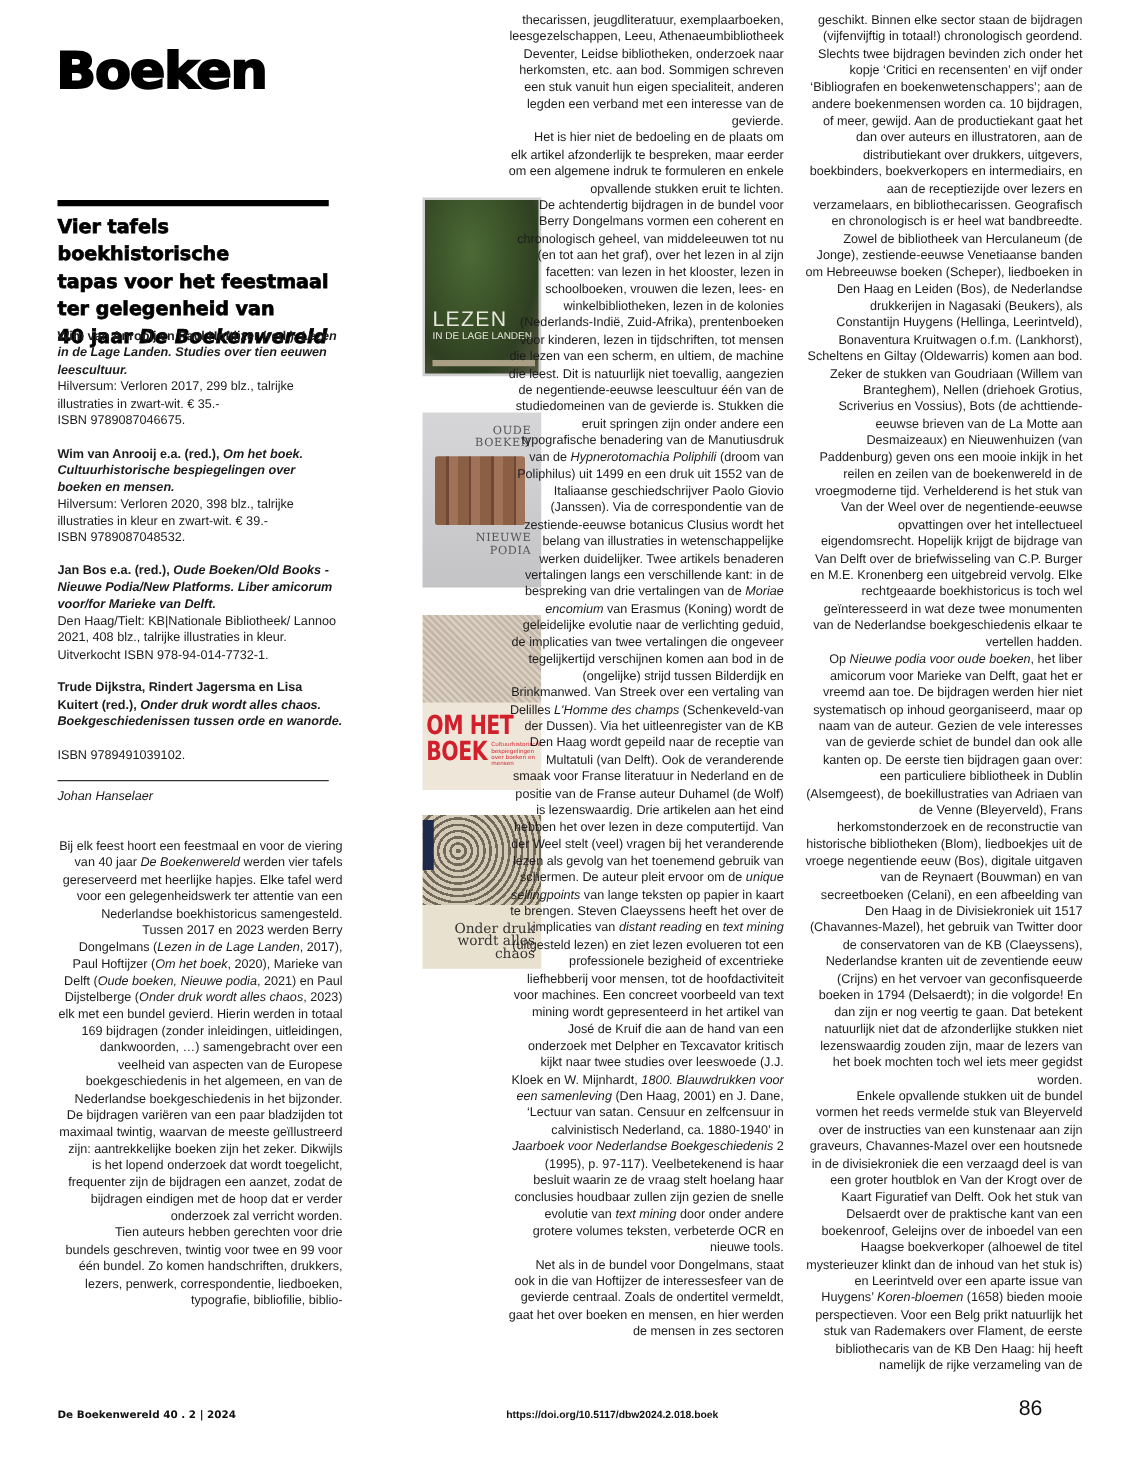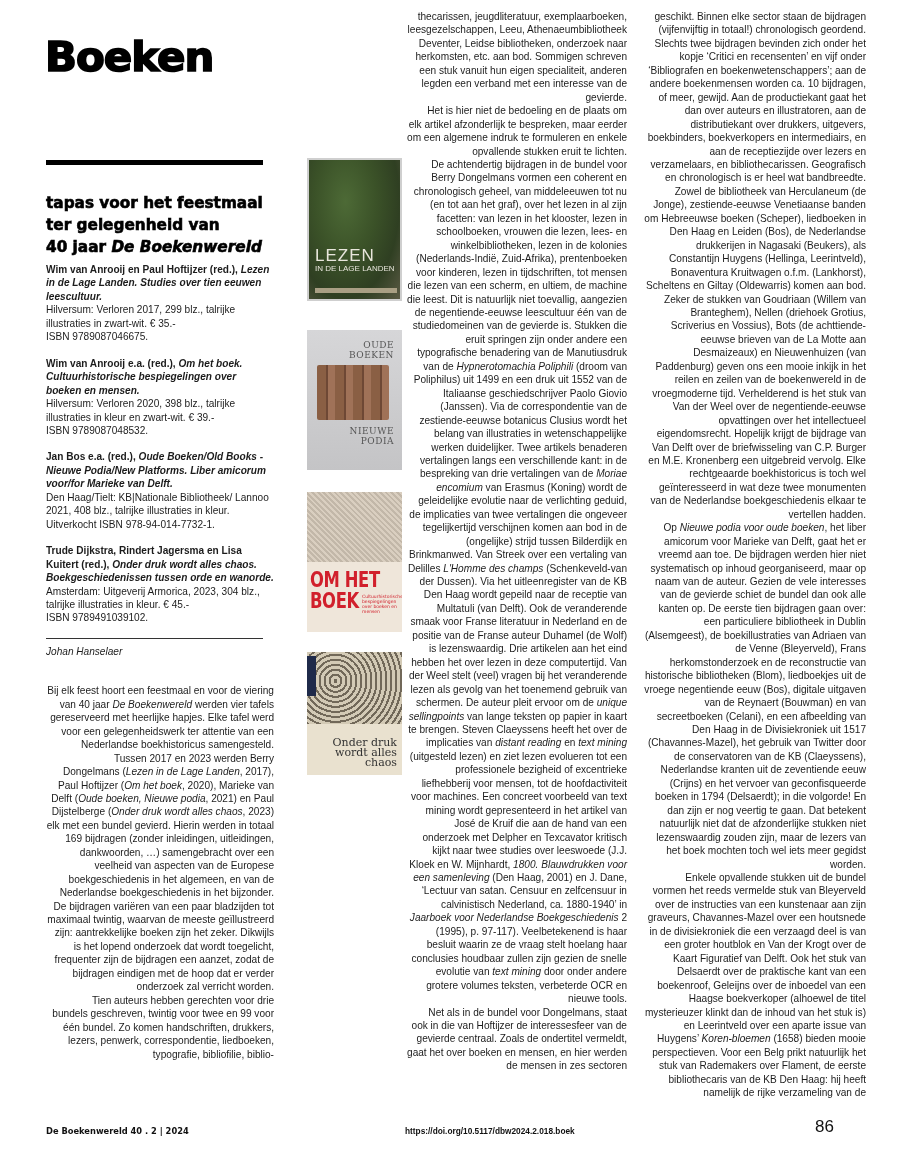--- a/index.html
+++ b/index.html
@@ -34,21 +34,21 @@
   .book .title { font-weight: bold; font-style: italic; }
   .book .pub { font-weight: normal; }
 
   .rule-thin { width: 217px; height: 1px; background: #333; margin: 2px 0 6px 0; }
   .reviewer { font-style: italic; margin-bottom: 26px; }
 
   p.body { text-align: right; }
   p.indent { text-indent: 16px; }
   p em, span em { font-style: italic; }
 
-  .covers { position: absolute; left: 268px; top: 158px; width: 114px; padding-left: 39px; }
+  .covers { position: absolute; left: 299px; top: 158px; width: 114px; padding-left: 39px; }
   .cover { position: relative; width: 95px; overflow: hidden; }
   .cover-lezen { top: 0; height: 143px; border: 2px solid #cfcfcf;
     background: radial-gradient(ellipse at 40% 30%, #4d6a36 0%, #3b5228 40%, #2f3f22 70%, #5b5a45 100%); }
   .cover-lezen .c-title { position: absolute; left: 6px; top: 86px; color: #e8e6dc; font-family: "Liberation Sans", sans-serif; font-size: 17px; letter-spacing: 1px; font-weight: normal; }
   .cover-lezen .c-sub { position: absolute; left: 6px; top: 104px; color: #e8e6dc; font-family: "Liberation Sans", sans-serif; font-size: 8px; line-height: 9px; }
   .cover-lezen .c-bottom { position: absolute; left: 6px; bottom: 6px; width: 82px; height: 5px; background: #a99f84; }
 
   .cover-omhet { margin-top: 22px; height: 140px; background: #efe6da; }
   .cover-omhet .engraving { position: absolute; left: 0; top: 0; width: 95px; height: 70px;
     background: repeating-linear-gradient(45deg, #bdb2a3 0 2px, #d7ccbd 2px 4px); opacity: 0.9; }
@@ -72,21 +72,21 @@
   .page-number { position: absolute; left: 815px; top: 1117px; font-family: "Liberation Sans", sans-serif; font-size: 17px; color: #111; }
 </style>
 </head>
 <body>
 
 <div class="section-title">Boeken</div>
 
 <div class="rule-thick"></div>
 
 <h1 class="headline">
-  <br>
+  <span>Vier tafels boekhistorische</span><br>
   <span>tapas voor het feestmaal</span><br>
   <span>ter gelegenheid van</span><br>
   <span>40 jaar </span><em>De Boekenwereld</em>
 </h1>
 
 <div class="col col-left" style="top:263px;">
   <div class="book">
     <span class="authors">Wim van Anrooij en Paul Hoftijzer (red.),</span>
     <span class="title">Lezen in de Lage Landen. Studies over tien eeuwen leescultuur.</span><br>
     <span class="pub">Hilversum: Verloren 2017, 299 blz., talrijke illustraties in zwart-wit. € 35.-</span><br>
@@ -99,21 +99,21 @@
     <span class="pub">ISBN 9789087048532.</span>
   </div>
   <div class="book">
     <span class="authors">Jan Bos e.a. (red.),</span>
     <span class="title">Oude Boeken/Old Books - Nieuwe Podia/New Platforms. Liber amicorum voor/for Marieke van Delft.</span><br>
     <span class="pub">Den Haag/Tielt: KB|Nationale Bibliotheek/ Lannoo 2021, 408 blz., talrijke illustraties in kleur. Uitverkocht ISBN 978-94-014-7732-1.</span>
   </div>
   <div class="book">
     <span class="authors">Trude Dijkstra, Rindert Jagersma en Lisa Kuitert (red.),</span>
     <span class="title">Onder druk wordt alles chaos. Boekgeschiedenissen tussen orde en wanorde.</span><br>
-    <span class="pub">Amsterdam: Uitgeverij Armorica, 2023, 304 blz., talrijke illustraties in kleur.  € 45.-</span><br>
+    <br>
     <span class="pub">ISBN 9789491039102.</span>
   </div>
   <div class="rule-thin"></div>
   <div class="reviewer">Johan Hanselaer</div>
 
   <p class="body">
     <span>Bij elk feest hoort een feestmaal en voor de viering van 40 jaar </span><em>De Boekenwereld</em><span> werden vier tafels gereserveerd met heerlijke hapjes. Elke tafel werd voor een gelegenheidswerk ter attentie van een Nederlandse boekhistoricus samengesteld.</span>
   </p>
   <p class="body indent">
     <span>Tussen 2017 en 2023 werden Berry Dongelmans (</span><em>Lezen in de Lage Landen</em><span>, 2017), Paul Hoftijzer (</span><em>Om het boek</em><span>, 2020), Marieke van Delft (</span><em>Oude boeken, Nieuwe podia</em><span>, 2021) en Paul Dijstelberge (</span><em>Onder druk wordt alles chaos</em><span>, 2023) elk met een bundel gevierd. Hierin werden in totaal 169 bijdragen (zonder inleidingen, uitleidingen, dankwoorden, …) samengebracht over een veelheid van aspecten van de Europese boekgeschiedenis in het algemeen, en van de Nederlandse boekgeschiedenis in het bijzonder. De bijdragen variëren van een paar bladzijden tot maximaal twintig, waarvan de meeste geïllustreerd zijn: aantrekkelijke boeken zijn het zeker. Dikwijls is het lopend onderzoek dat wordt toegelicht, frequenter zijn de bijdragen een aanzet, zodat de bijdragen eindigen met de hoop dat er verder onderzoek zal verricht worden.</span>

